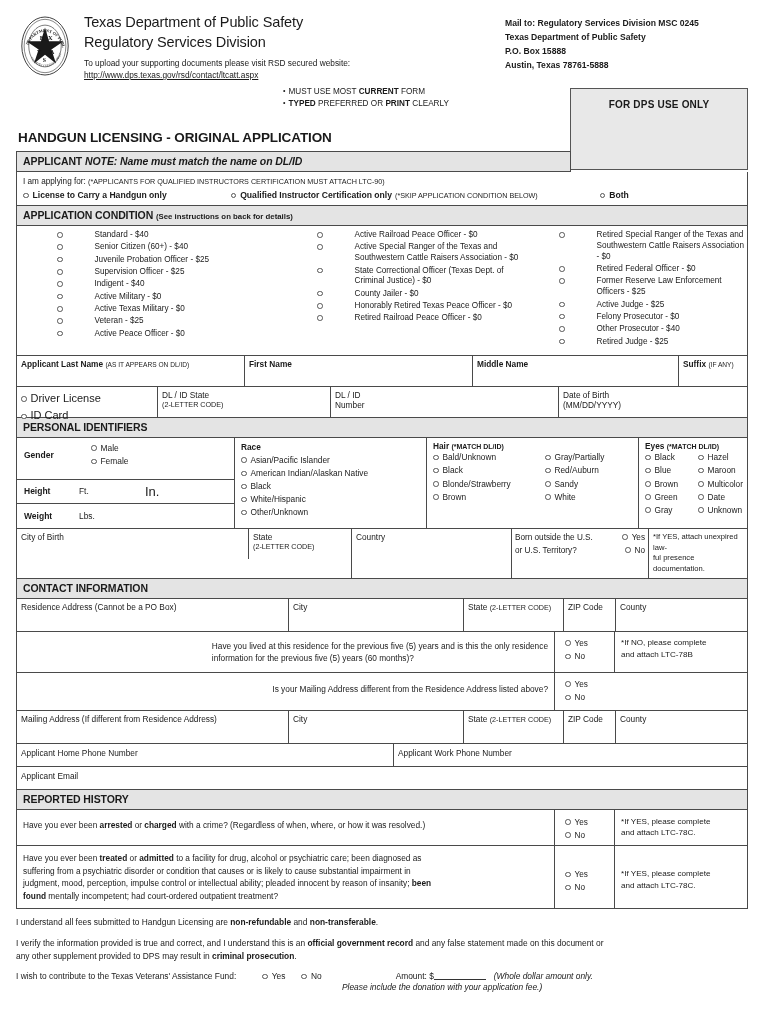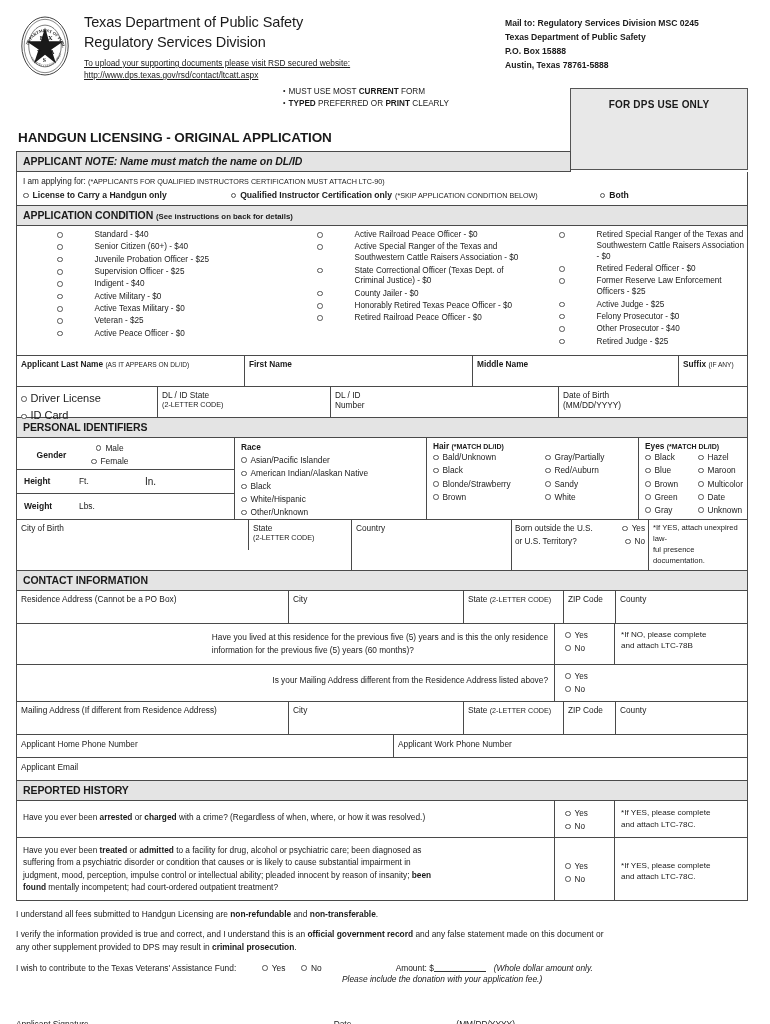--- a/index.html
+++ b/index.html
@@ -19,21 +19,21 @@
 
   
   .header { position: relative; height: 88px; }
   .seal {
     position: absolute; left: 16px; top: 13px;
     width: 58px; height: 66px;
   }
   .hdr-titles { position: absolute; left: 84px; top: 12px; }
   .hdr-line1 { font-size: 14.5px; line-height: 1.38; letter-spacing: -0.1px; }
   .hdr-line2 { font-size: 14.5px; line-height: 1.38; letter-spacing: -0.1px; }
-  .hdr-upload { font-size: 8.3px; margin-top: 5px; line-height: 1.45; text-decoration: underline; }
+  .hdr-upload { font-size: 8.3px; margin-top: 5px; line-height: 1.45; }
   .hdr-url {
     font-size: 8.3px; text-decoration: underline; color: #1a1a1a;
     display: inline-block; margin-top: 1px;
   }
   .mailto { position: absolute; left: 505px; top: 17px; font-size: 8.6px; font-weight: bold; line-height: 1.62; }
 
   .bullets { position: absolute; left: 283px; top: 86px; font-size: 8.2px; line-height: 1.5; }
   .bullets .b { white-space: nowrap; }
   .bullets .b:before { content: "\2022"; margin-right: 3px; font-size: 7px; vertical-align: 1px; }
 
@@ -106,28 +106,28 @@
 
   .dlrow .c-dl { width: 141px; height: 30px; padding-top: 3px; }
   .dlrow .c-dlstate { width: 173px; }
   .dlrow .c-dlnum { width: 228px; }
   .dlrow .c-dob { width: 188px; }
   .dlrow .ro { display: block; font-size: 11px; line-height: 1.6; }
 
   
   .pi { display: flex; border: 1px solid #4a4a4a; border-top: none; }
   .pi-left { width: 218px; border-right: 1px solid #4a4a4a; }
-  .pi-gender { display: flex; height: 32px; border-bottom: 1px solid #4a4a4a; text-align: center; }
+  .pi-gender { display: flex; height: 42px; border-bottom: 1px solid #4a4a4a; }
   .pi-gender .k { width: 62px; font-weight: bold; font-size: 8.5px; padding: 12px 0 0 7px; }
   .pi-gender .v { padding: 4px 0 0 12px; font-size: 8.4px; line-height: 1.6; }
   .pi-hw { display: flex; height: 24px; border-bottom: 1px solid #4a4a4a; align-items: center; }
   .pi-hw:last-child { border-bottom: none; }
   .pi-hw .k { width: 62px; font-weight: bold; font-size: 8.5px; padding-left: 7px; }
   .pi-hw .u1 { width: 66px; text-align: left; font-size: 8.4px; }
-  .pi-hw .u2 { font-size: 10px; }
+  .pi-hw .u2 { font-size: 13px; }
   .pi-race { width: 192px; border-right: 1px solid #4a4a4a; padding: 3px 0 0 6px; font-size: 8.3px; line-height: 1.58; }
   .pi-race .hd { font-weight: bold; }
   .pi-hair { width: 212px; border-right: 1px solid #4a4a4a; padding: 3px 0 0 6px; font-size: 8.3px; }
   .pi-eyes { width: 108px; padding: 3px 0 0 6px; font-size: 8.3px; }
   .hd-row { font-weight: bold; margin-bottom: 0.5px; }
   .hd-row .note { font-size: 7px; font-weight: bold; }
   .two-col { display: flex; }
   .two-col .cc { line-height: 1.58; }
   .pi-hair .cc1 { width: 112px; }
   .pi-eyes .cc1 { width: 53px; }

